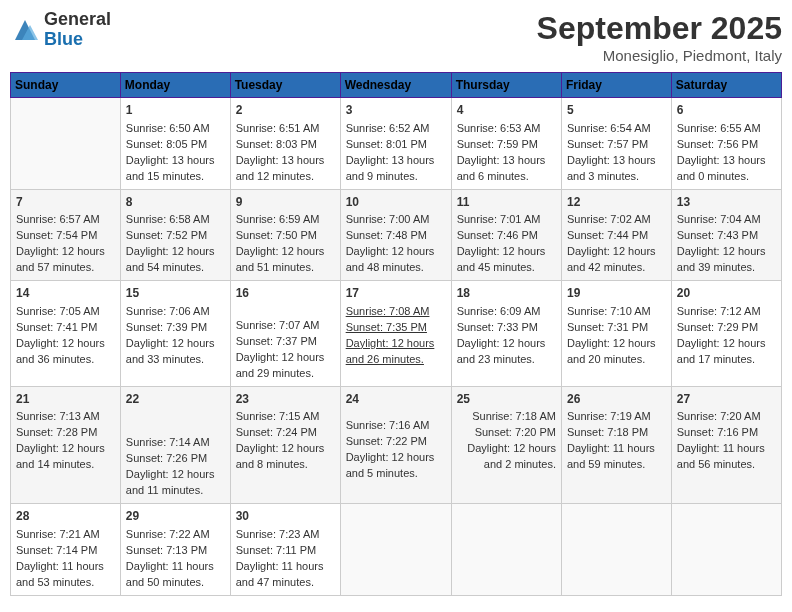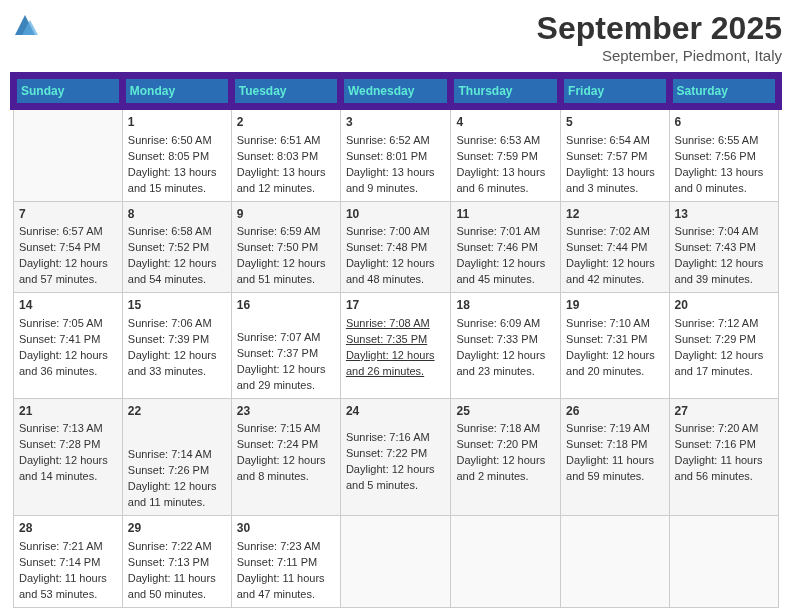--- a/index.html
+++ b/index.html
@@ -53,26 +53,26 @@
       font-size: 15px;
       color: #555;
     }
     .calendar {
       width: 100%;
       border-collapse: collapse;
       font-size: 10.5px;
     }
     .calendar thead th {
       background: #2a6db5;
-      color: #5eead4;
+      color: #000000;
       padding: 5px 4px;
       text-align: left;
       font-size: 12px;
       font-weight: bold;
-      border: 7px solid #4c1d95;
+      border: 1px solid #4c1d95;
     }
     .calendar tbody td {
       border: 1px solid #ccc;
       vertical-align: top;
       padding: 4px 5px;
       width: 113px;
       min-height: 80px;
       color: #333;
       line-height: 1.4;
     }
@@ -96,24 +96,28 @@
   </style>
 </head>
 <body>
 
 <div class="header">
   <div class="logo">
     <svg class="logo-icon" viewBox="0 0 30 30" xmlns="http://www.w3.org/2000/svg">
       <polygon points="5,25 15,5 25,25" fill="#1a6faf" opacity="0.85"></polygon>
       <polygon points="12,25 20,10 28,25" fill="#5aabde" opacity="0.7"></polygon>
     </svg>
+    <div class="logo-text">
+      <span class="logo-general">General</span>
+      <span class="logo-blue">Blue</span>
+    </div>
   </div>
   <div class="title-block">
     <div class="month-year">September 2025</div>
-    <div class="location">September, Piedmont, Italy</div>
+    <div class="location">Monesiglio, Piedmont, Italy</div>
   </div>
 </div>
 
 <table class="calendar">
   <thead>
     <tr id="header-row">
         <th>Sunday</th>
         <th>Monday</th>
         <th>Tuesday</th>
         <th>Wednesday</th>
@@ -270,21 +274,21 @@
 Daylight: 12 hours and 8 minutes.</div>
         </td>
         <td>
           <span class="day-number">24</span>
           <div class="day-detail" style="white-space: pre-line; margin-top: 11px;">Sunrise: 7:16 AM
 Sunset: 7:22 PM
 Daylight: 12 hours and 5 minutes.</div>
         </td>
         <td>
           <span class="day-number">25</span>
-          <div class="day-detail" style="white-space: pre-line;">Sunrise: 7:18 AM
+          <div class="day-detail" style="white-space: pre-line; text-align: right;">Sunrise: 7:18 AM
 Sunset: 7:20 PM
 Daylight: 12 hours and 2 minutes.</div>
         </td>
         <td>
           <span class="day-number">26</span>
           <div class="day-detail" style="white-space: pre-line;">Sunrise: 7:19 AM
 Sunset: 7:18 PM
 Daylight: 11 hours and 59 minutes.</div>
         </td>
         <td>

